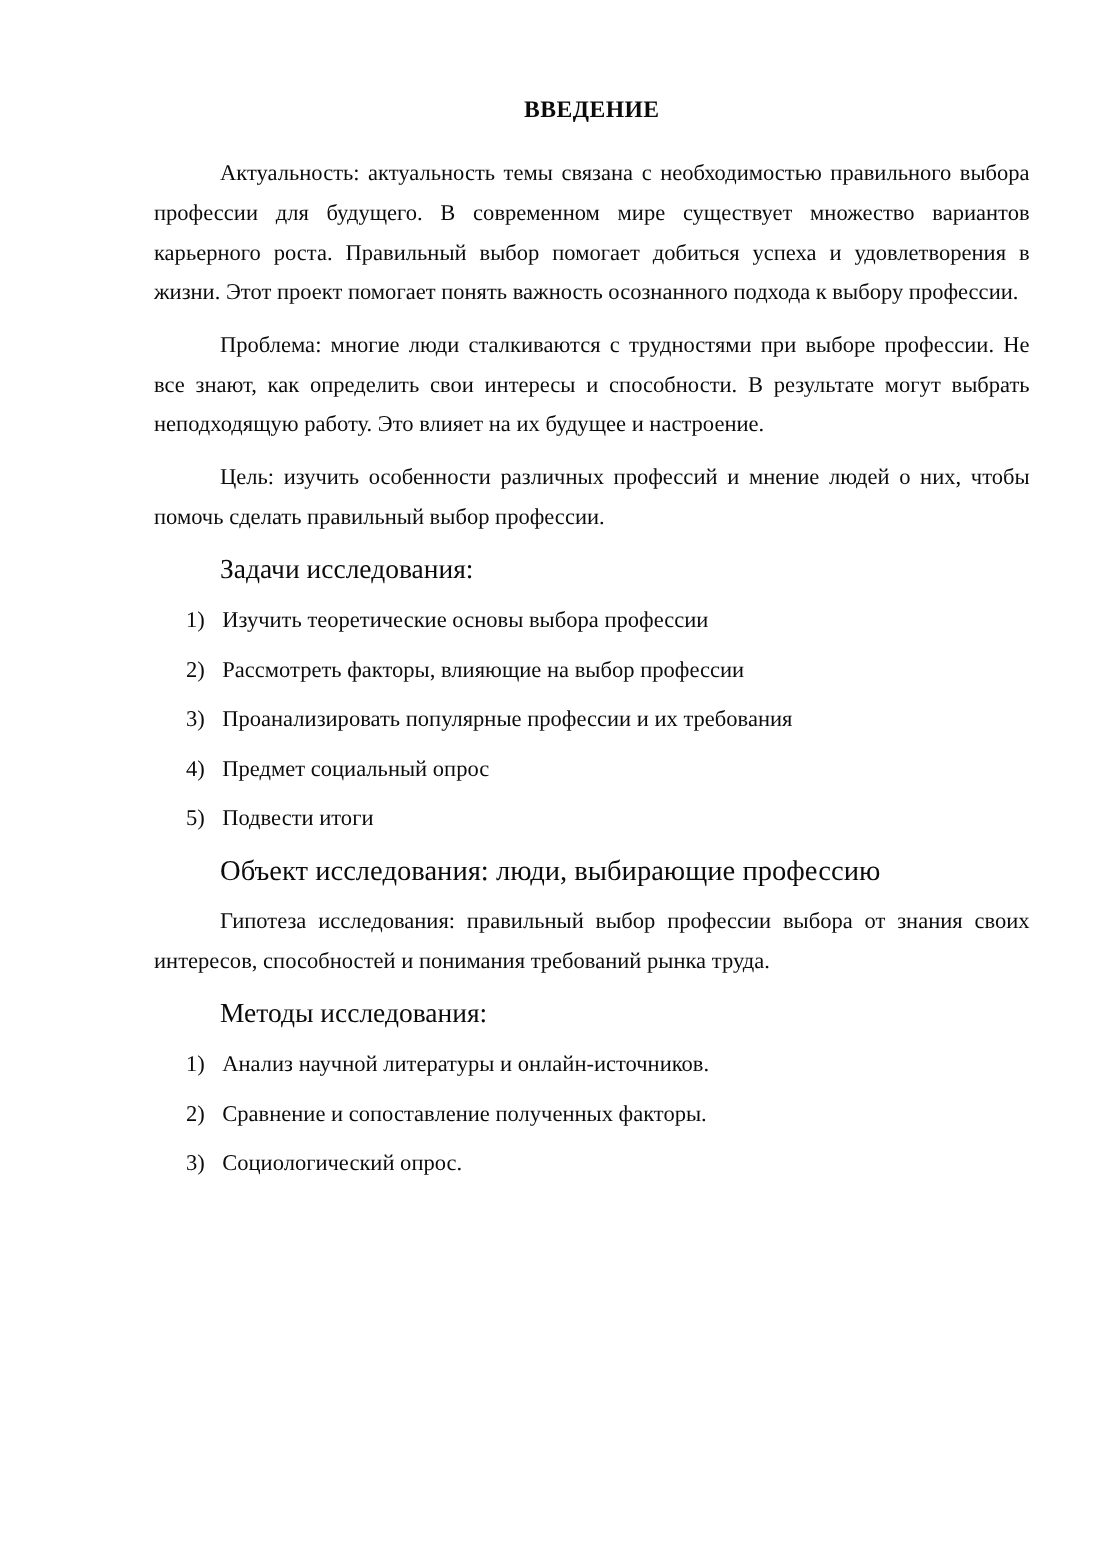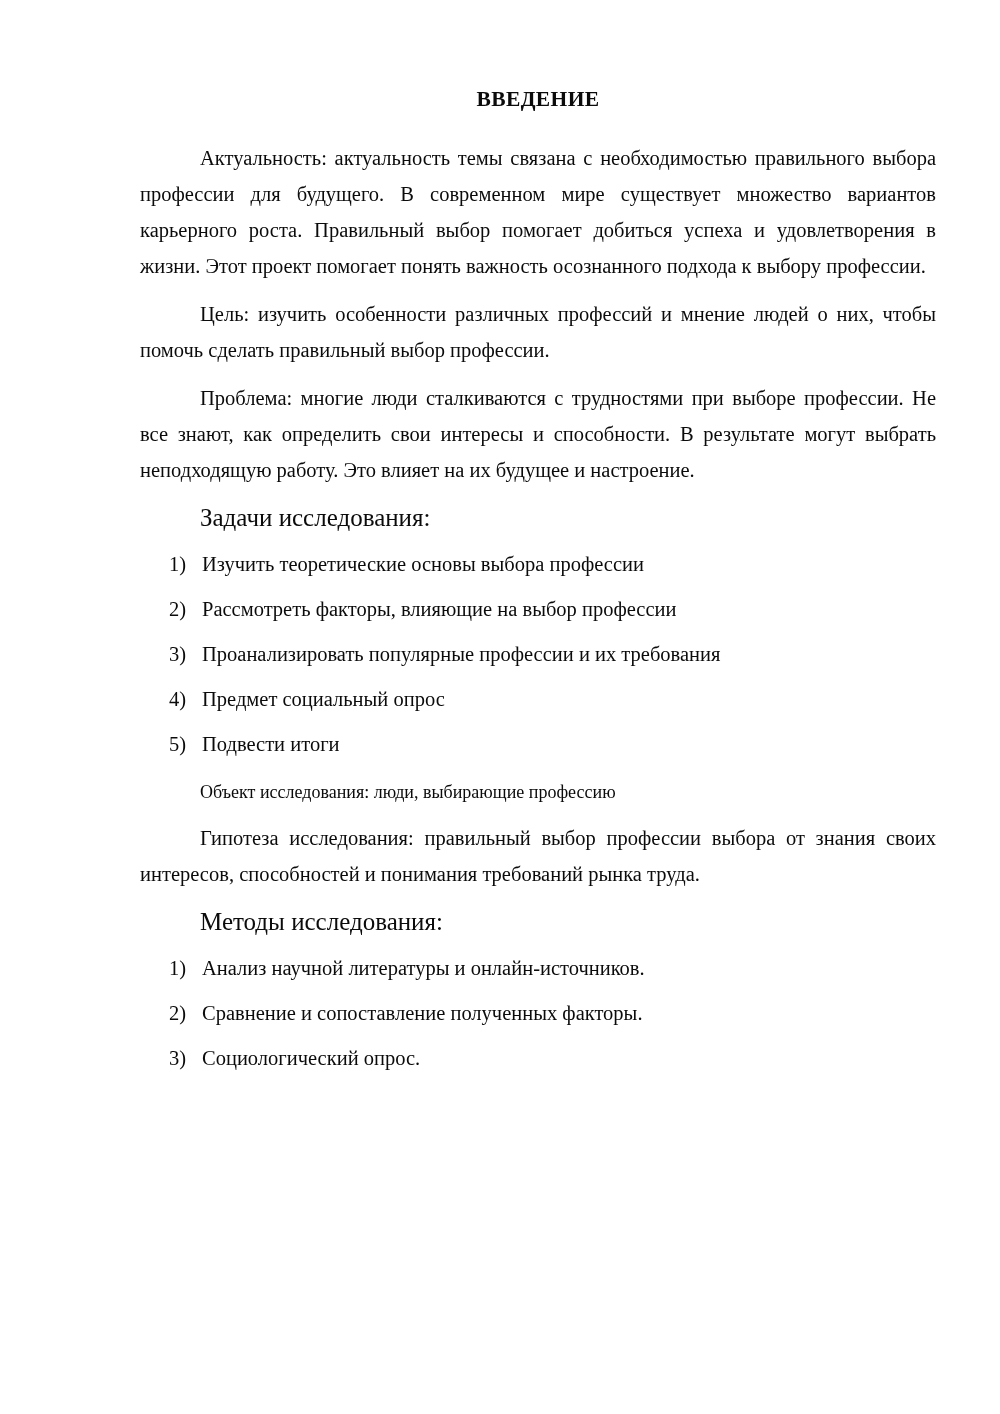--- a/index.html
+++ b/index.html
@@ -52,21 +52,21 @@
   .lead {
     font-size: 25px;
     line-height: 36px;
     text-indent: 60px;
     text-align: left;
     margin: 0 0 10px 0;
   }
 
   
   .stmt {
-    font-size: 18px;
+    font-size: 26px;
     line-height: 36px;
     text-indent: 60px;
     text-align: left;
     margin: 0 0 10px 0;
   }
 
   .num-list {
     list-style: none;
     margin: 0 0 12px 0;
     padding: 0;
@@ -107,23 +107,23 @@
 </head>
 <body>
 
 <div class="page">
   <div class="content">
 
     <h1 class="doc-title">ВВЕДЕНИЕ</h1>
 
     <p class="para">Актуальность: актуальность темы связана с необходимостью правильного выбора профессии для будущего. В современном мире существует множество вариантов карьерного роста. Правильный выбор помогает добиться успеха и удовлетворения в жизни. Этот проект помогает понять важность осознанного подхода к выбору профессии.</p>
 
+    <p class="para">Проблема: многие люди сталкиваются с трудностями при выборе профессии. Не все знают, как определить свои интересы и способности. В результате могут выбрать неподходящую работу. Это влияет на их будущее и настроение.</p>
+
     <p class="para">Цель: изучить особенности различных профессий и мнение людей о них, чтобы помочь сделать правильный выбор профессии.</p>
-
-    <p class="para">Проблема: многие люди сталкиваются с трудностями при выборе профессии. Не все знают, как определить свои интересы и способности. В результате могут выбрать неподходящую работу. Это влияет на их будущее и настроение.</p>
 
     <p class="lead">Задачи исследования:</p>
 
     <ol class="num-list">
       <li>
         <span class="marker">1)</span>
         <span class="item-text">Изучить теоретические основы выбора профессии</span>
       </li>
       <li>
         <span class="marker">2)</span>

